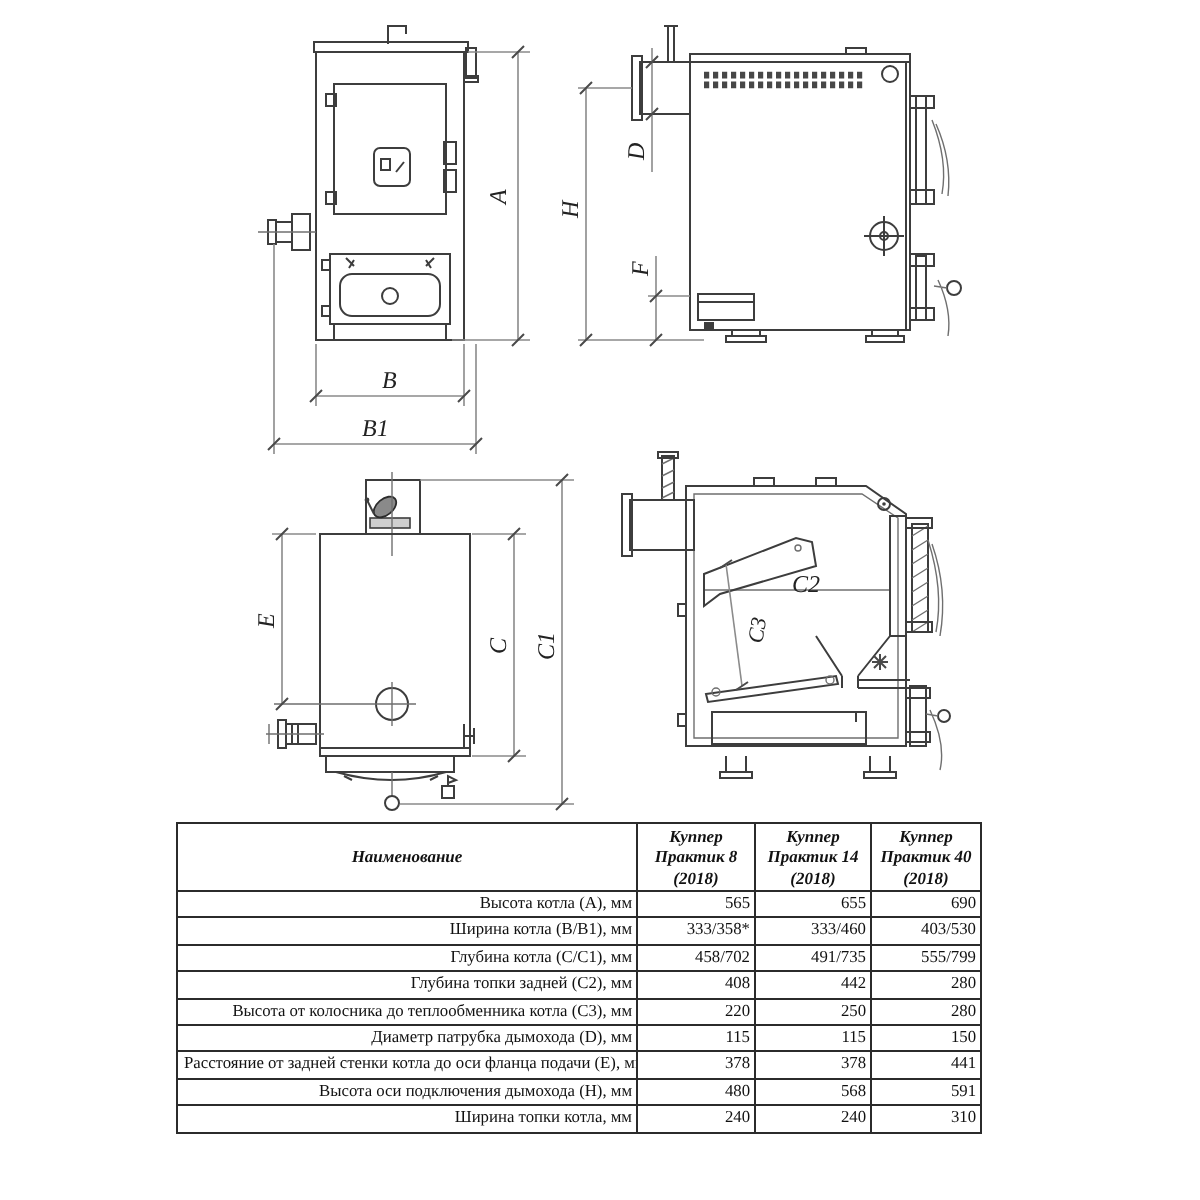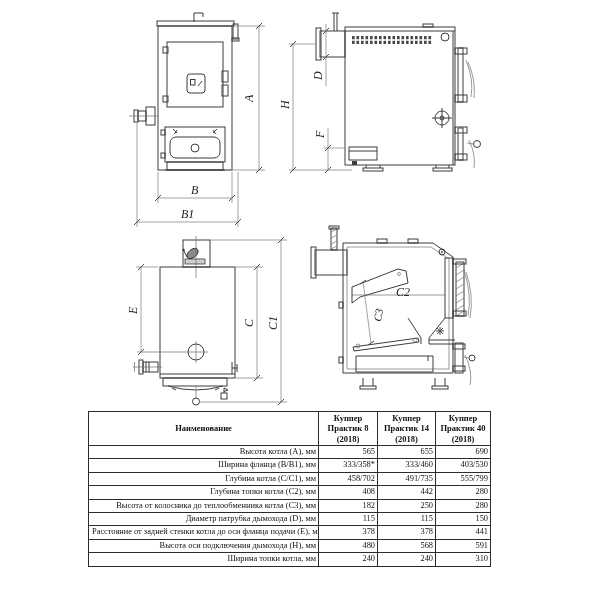--- a/index.html
+++ b/index.html
@@ -11,21 +11,21 @@
   .lnth {stroke:#6f6f6f;stroke-width:.7;fill:none;}
   .dim  {stroke:#8b8b8b;stroke-width:.8;fill:none;}
   .tick {stroke:#4a4a4a;stroke-width:1;fill:none;}
   .dimlabel{font-family:"Liberation Serif",serif;font-style:italic;font-size:12px;fill:#222;}
   .dimlabel2{font-family:"Liberation Serif",serif;font-style:italic;font-size:11px;fill:#222;}
   
   #specs{position:absolute;left:88px;top:411px;width:402px;}
   table{border-collapse:collapse;table-layout:fixed;width:402px;
         font-family:"Liberation Serif",serif;color:#111;}
   td,th{border:1px solid #2b2b2b;padding:0 2px;overflow:hidden;}
-  thead th{font-size:8.5px;font-weight:bold;text-align:center;line-height:1.25;height:33px;}
+  thead th{font-size:8.5px;font-weight:bold;text-align:center;line-height:1.25;height:33px;font-style:italic;}
   tbody td{font-size:8.4px;height:12.4px;line-height:1;}
   tbody td.name{text-align:right;padding-left:3px;white-space:nowrap;}
   tbody td.val{text-align:right;}
   col.c-name{width:230px;} col.c-m8{width:59px;} col.c-m14{width:58px;} col.c-m20{width:55px;}
 </style>
 </head>
 <body>
 
 <div id="page">
 
@@ -296,40 +296,40 @@
       </tr>
     </thead>
     <tbody>
       <tr>
             <td class="name">Высота котла (А), мм</td>
             <td class="val">565</td>
             <td class="val">655</td>
             <td class="val">690</td>
           </tr>
       <tr>
-            <td class="name">Ширина фланца (В/В1), мм</td>
+            <td class="name">Ширина котла (В/В1), мм</td>
             <td class="val">333/358*</td>
             <td class="val">333/460</td>
             <td class="val">403/530</td>
           </tr>
       <tr>
             <td class="name">Глубина котла (С/С1), мм</td>
             <td class="val">458/702</td>
             <td class="val">491/735</td>
             <td class="val">555/799</td>
           </tr>
       <tr>
-            <td class="name">Глубина топки котла (С2), мм</td>
+            <td class="name">Глубина топки задней (С2), мм</td>
             <td class="val">408</td>
             <td class="val">442</td>
             <td class="val">280</td>
           </tr>
       <tr>
             <td class="name">Высота от колосника до теплообменника котла (С3), мм</td>
-            <td class="val">182</td>
+            <td class="val">220</td>
             <td class="val">250</td>
             <td class="val">280</td>
           </tr>
       <tr>
             <td class="name">Диаметр патрубка дымохода (D), мм</td>
             <td class="val">115</td>
             <td class="val">115</td>
             <td class="val">150</td>
           </tr>
       <tr>

